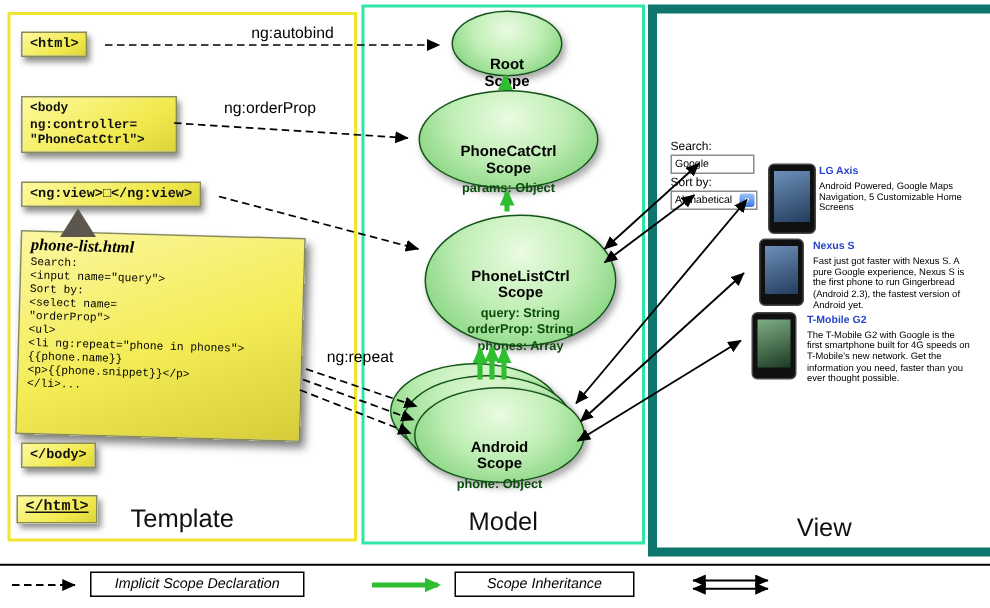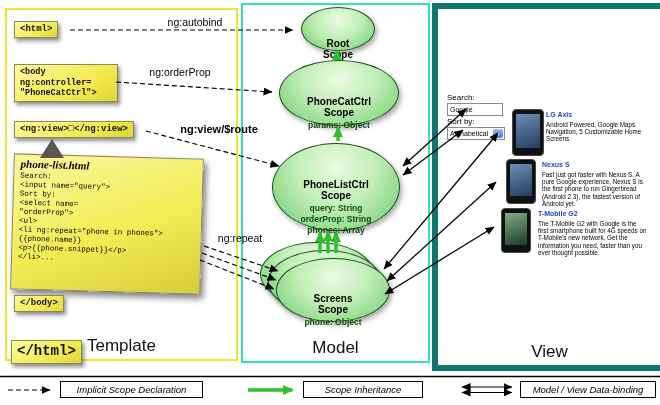--- a/index.html
+++ b/index.html
@@ -97,47 +97,46 @@
 Sort by:
 &lt;select name=
 "orderProp"&gt;
 &lt;ul&gt;
 &lt;li ng:repeat="phone in phones"&gt;
 {{phone.name}}
 &lt;p&gt;{{phone.snippet}}&lt;/p&gt;
 &lt;/li&gt;...</pre>
   </div>
   <div class="sticky" style="left:14px;top:295px;font-size:9px;">&lt;/body&gt;</div>
-  <div class="sticky" style="left:11px;top:340px;font-size:14px;">&lt;/html&gt;</div>
+  <div class="sticky" style="left:11px;top:330px;font-size:10px;text-decoration:underline;">&lt;/html&gt;</div>
 
   <div class="arrow-label" style="left:150px;top:16px;width:90px;">ng:autobind</div>
   <div class="arrow-label" style="left:135px;top:66px;width:90px;">ng:orderProp</div>
-  <div class="arrow-label bold" style="left:170px;top:123px;width:98px;">ng:view/$route</div>
   <div class="arrow-label" style="left:210px;top:232px;width:60px;">ng:repeat</div>
 
   <div class="ellipse" style="left:301px;top:7px;width:72px;height:42px;">
     <div class="scope-title">Root
 Scope</div>
   </div>
   <div class="ellipse" style="left:279px;top:60px;width:118px;height:64px;">
     <div class="scope-title">PhoneCatCtrl
 Scope</div>
     <div class="scope-props">params: Object</div>
   </div>
-  <div class="ellipse" style="left:272px;top:143px;width:126px;height:86px;">
+  <div class="ellipse" style="left:283px;top:143px;width:126px;height:86px;">
     <div class="scope-title">PhoneListCtrl
 Scope</div>
     <div class="scope-props">query: String
 orderProp: String
 phones: Array</div>
   </div>
   <div class="ellipse" style="left:260px;top:242px;width:112px;height:62px;"></div>
   <div class="ellipse" style="left:268px;top:250px;width:112px;height:62px;"></div>
   <div class="ellipse" style="left:276px;top:258px;width:112px;height:62px;">
-    <div class="scope-title">Screens
+    <div class="scope-title">Android
 Scope</div>
     <div class="scope-props">phone: Object</div>
   </div>
 
   <div class="mini-label" style="left:447px;top:93px;">Search:</div>
   <input class="search-input" value="Google" style="">
   <div class="mini-label" style="left:447px;top:117px;">Sort by:</div>
   <div class="mini-select">
     <span>Alphabetical</span>
     <span class="select-btn"></span>
@@ -156,21 +155,20 @@
   <div class="phone-desc" style="left:542px;top:171px;width:106px;">Fast just got faster with Nexus S. A pure Google experience, Nexus S is the first phone to run Gingerbread (Android 2.3), the fastest version of Android yet.</div>
 
   <div class="phone p3" style="left:501px;top:208px;width:28px;height:43px;">
       <div class="screen"></div>
     </div>
   <div class="phone-name" style="left:538px;top:210px;">T-Mobile G2</div>
   <div class="phone-desc" style="left:538px;top:220px;width:110px;">The T-Mobile G2 with Google is the first smartphone built for 4G speeds on T-Mobile's new network. Get the information you need, faster than you ever thought possible.</div>
 
   <div class="legend-box" style="left:60px;top:381px;width:143px;">Implicit Scope Declaration</div>
   <div class="legend-box" style="left:303px;top:381px;width:120px;">Scope Inheritance</div>
-  <div class="legend-box" style="left:520px;top:381px;width:136px;">Model / View Data-binding</div>
 
   <svg class="overlay" width="660" height="405" viewBox="0 0 660 405">
     <defs>
       <marker id="mkB" markerUnits="userSpaceOnUse" markerWidth="10" markerHeight="9" refX="8.5" refY="4" orient="auto-start-reverse">
         <path d="M0,0 L9,4 L0,8 Z" fill="#000"></path>
       </marker>
       <marker id="mkG" markerUnits="userSpaceOnUse" markerWidth="13" markerHeight="12" refX="9" refY="5" orient="auto">
         <path d="M0,0 L11,5 L0,10 Z" fill="#2fbe2f"></path>
       </marker>
     </defs>

